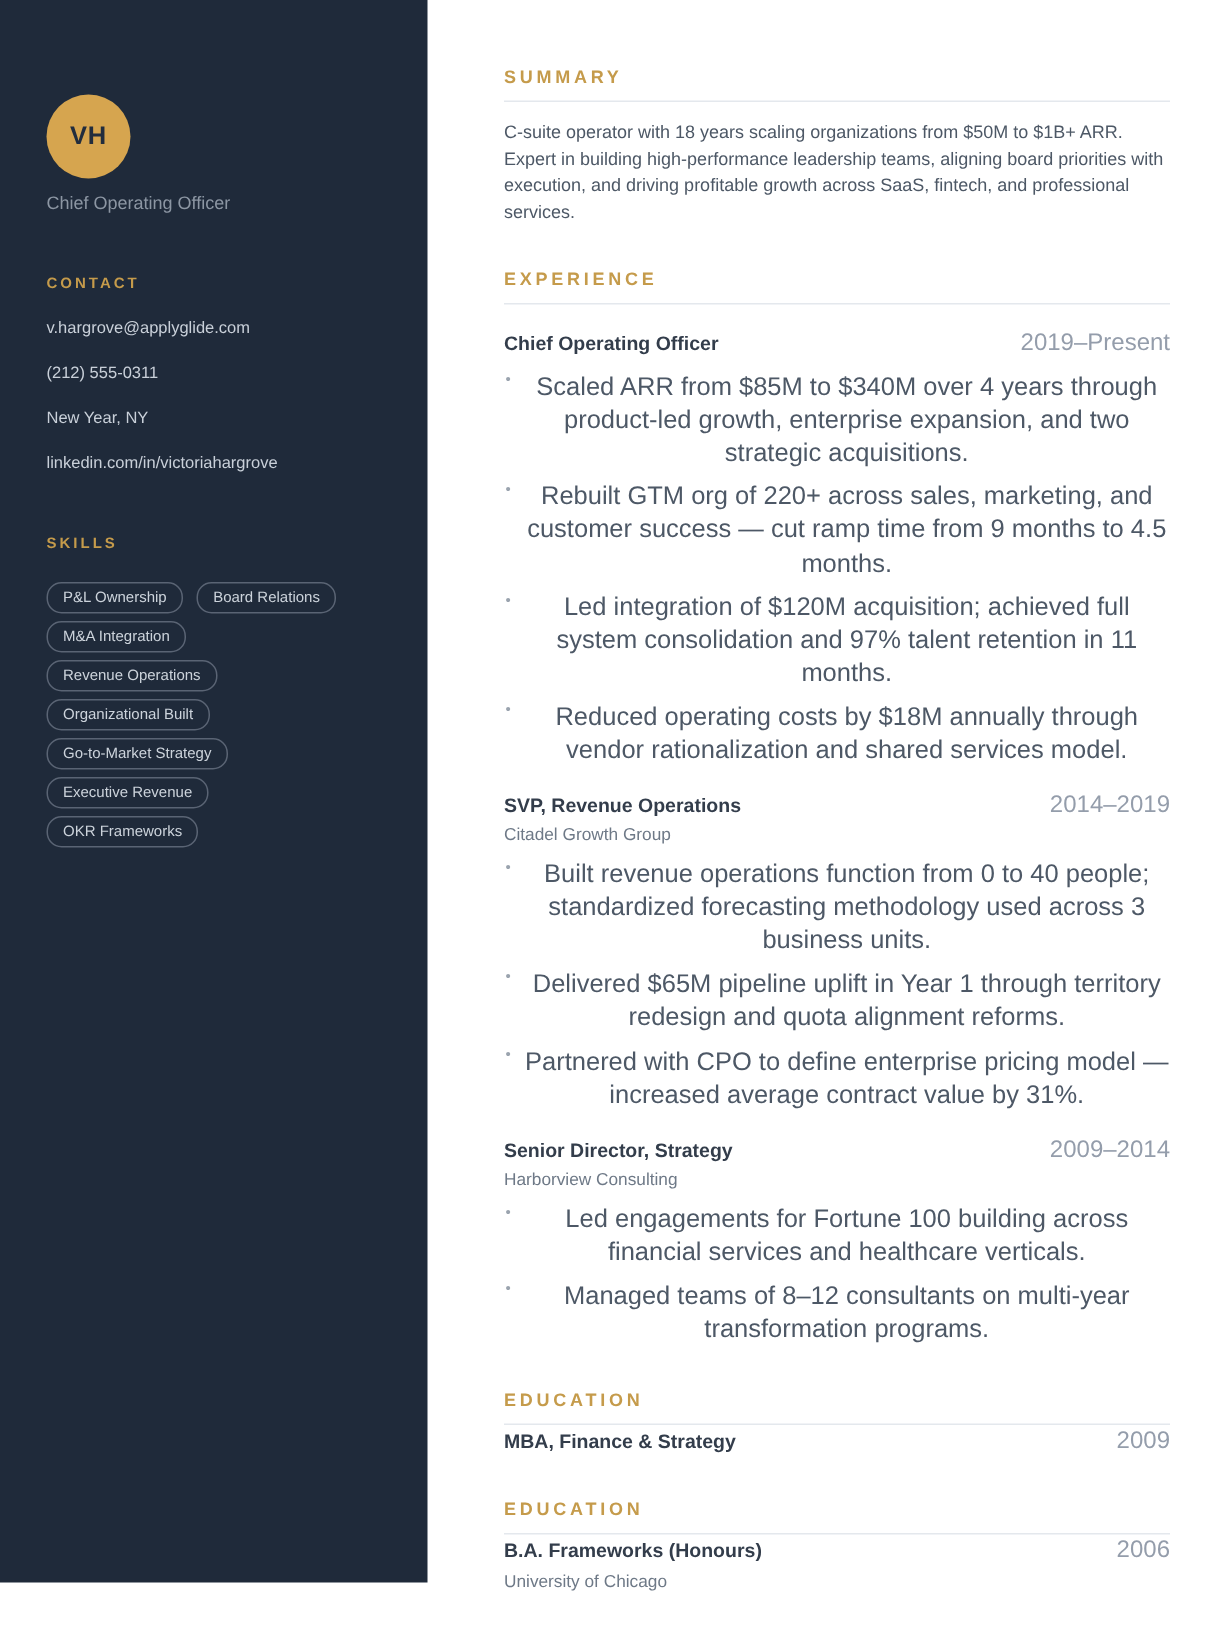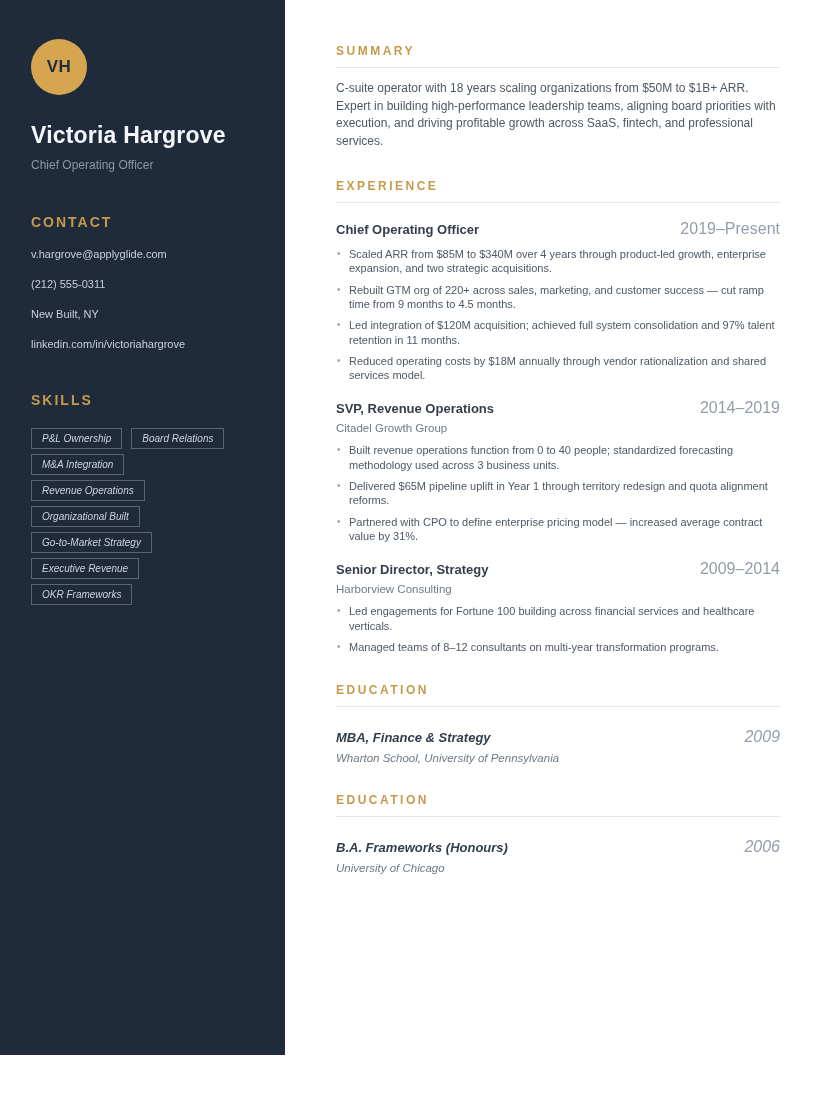--- a/index.html
+++ b/index.html
@@ -14,21 +14,21 @@
   .page { width: 816px; height: 1100px; position: relative; background: #ffffff; }
 
   
   .sidebar {
     position: absolute;
     left: 0; top: 0;
     width: 285px;
     height: 1055px;
     background: #1f2a3a;
     color: #c9d0d9;
-    padding: 39px 28px 40px 31px;
+    padding: 63px 28px 40px 31px;
   }
   .avatar {
     width: 56px; height: 56px;
     border-radius: 50%;
     background: #d6a54f;
     display: flex; align-items: center; justify-content: center;
     color: #222d3d;
     font-weight: bold;
     font-size: 17px;
     letter-spacing: 0.5px;
@@ -39,21 +39,21 @@
     font-weight: bold;
     color: #f5f7fa;
     letter-spacing: 0.2px;
   }
   .person-title {
     margin-top: 9px;
     font-size: 12px;
     color: #8c96a3;
   }
   .side-heading {
-    font-size: 14px;
+    font-size: 10px;
     font-weight: bold;
     letter-spacing: 2px;
     color: #c59b4b;
     margin-top: 42px;
   }
   .contact-list { margin-top: 14px; }
   .contact-item {
     font-size: 11px;
     color: #c9d0d9;
     margin-top: 9px;
@@ -63,27 +63,26 @@
   .side-heading.skills-heading { margin-top: 37px; }
   .pills {
     margin-top: 20px;
     display: flex;
     flex-wrap: wrap;
     gap: 5px 9px;
     width: 215px;
   }
   .pill {
     border: 1px solid #5a6474;
-    border-radius: 0;
+    border-radius: 10px;
     padding: 4px 10px;
     font-size: 10px;
     color: #ccd3db;
     white-space: nowrap;
     line-height: 1.1;
-    font-style: italic;
   }
 
   
   .main {
     position: absolute;
     left: 285px; top: 0;
     width: 531px;
     padding: 44px 36px 40px 51px;
   }
   .sec-heading {
@@ -122,34 +121,35 @@
     font-size: 11.5px;
     color: #6e7987;
   }
   .bullets {
     list-style: none;
     margin-top: 9px;
   }
   .bullets li {
     position: relative;
     padding-left: 13px;
-    font-size: 11px;
+    font-size: 17px;
     line-height: 1.3;
     color: #4d5866;
     margin-bottom: 7px;
+    text-align: center;
   }
   .bullets li::before {
     content: "•";
     position: absolute;
     left: 1px;
     top: 0;
     color: #9aa3ae;
     font-size: 10px;
   }
-  .edu { margin-top: 21px; font-style: italic; }
+  .edu { margin-top: 2px; }
   .edu-head {
     display: flex;
     justify-content: space-between;
     align-items: baseline;
   }
   .edu-degree {
     font-size: 13px;
     font-weight: bold;
     color: #333d4b;
   }
@@ -161,28 +161,27 @@
 </style>
 </head>
 <body>
 
 <div class="page">
 
   <aside class="sidebar">
     <div class="avatar">
       <span>VH</span>
     </div>
-    <h1 class="person-name">Victoria Hargrove</h1>
     <div class="person-title">Chief Operating Officer</div>
 
     <h2 class="side-heading">CONTACT</h2>
     <div class="contact-list">
       <div class="contact-item">v.hargrove@applyglide.com</div>
       <div class="contact-item">(212) 555-0311</div>
-      <div class="contact-item">New Built, NY</div>
+      <div class="contact-item">New Year, NY</div>
       <div class="contact-item">linkedin.com/in/victoriahargrove</div>
     </div>
 
     <h2 class="side-heading skills-heading">SKILLS</h2>
     <div class="pills">
       <span class="pill">P&amp;L Ownership</span>
       <span class="pill">Board Relations</span>
       <span class="pill">M&amp;A Integration</span>
       <span class="pill">Revenue Operations</span>
       <span class="pill">Organizational Built</span>
@@ -241,21 +240,20 @@
       </div>
     </section>
 
     <section>
       <h2 class="sec-heading">EDUCATION</h2>
       <div class="edu">
         <div class="edu-head">
           <h3 class="edu-degree">MBA, Finance &amp; Strategy</h3>
           <span class="dates">2009</span>
         </div>
-        <div class="edu-school">Wharton School, University of Pennsylvania</div>
       </div>
     </section>
 
     <section>
       <h2 class="sec-heading">EDUCATION</h2>
       <div class="edu">
         <div class="edu-head">
           <h3 class="edu-degree">B.A. Frameworks (Honours)</h3>
           <span class="dates">2006</span>
         </div>

